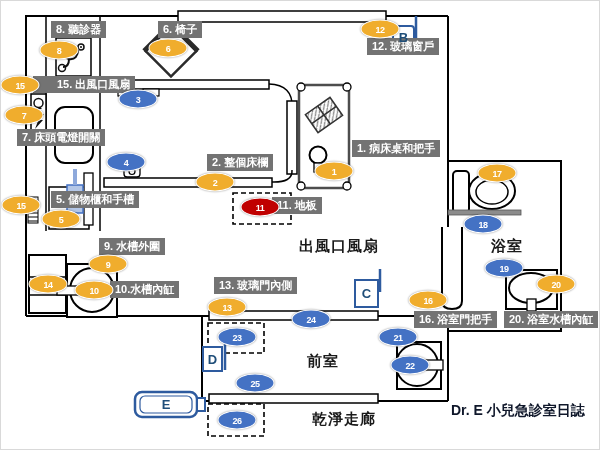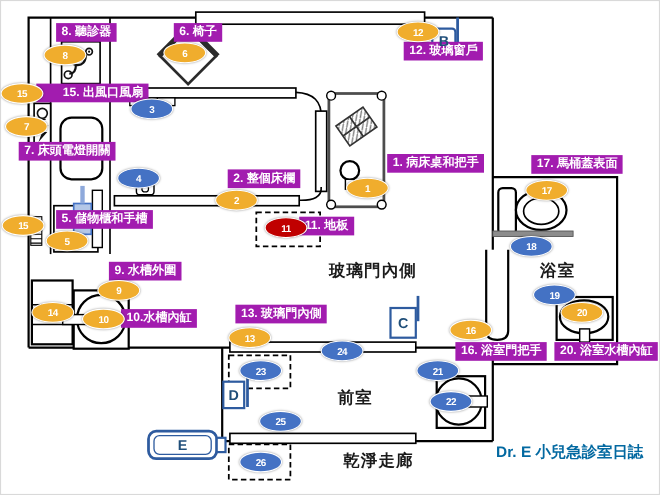--- a/index.html
+++ b/index.html
@@ -3,21 +3,21 @@
 <meta charset="utf-8">
 <style>
   html,body{margin:0;padding:0;background:#fff;}
   #floorplan{
     position:relative;width:600px;height:450px;background:#ffffff;
     font-family:"Liberation Sans","DejaVu Sans",sans-serif;
     border:1px solid #d9d9d9;box-sizing:border-box;overflow:hidden;
   }
   #structure{position:absolute;left:0;top:0;z-index:1;}
   .site-label{
-    position:absolute;z-index:3;background:#a21caf;color:#ffffff;
+    position:absolute;z-index:3;background:#737373;color:#ffffff;
     font-size:11px;font-weight:bold;line-height:13px;padding:2px 5px;
     white-space:nowrap;
   }
   .marker{
     position:absolute;z-index:4;width:39px;height:19px;border-radius:50%;
     color:#fff;font-size:9px;font-weight:bold;display:flex;align-items:center;
     justify-content:center;transform:translate(-50%,-50%);
     border:1.5px solid #ffffff;box-sizing:border-box;
     box-shadow:0 0 2px rgba(0,0,0,.45);letter-spacing:-.5px;
   }
@@ -26,21 +26,21 @@
   .m-red{background:#c00000;}
   .letter-marker{
     position:absolute;z-index:3;display:flex;align-items:center;justify-content:center;
     color:#1f4e79;font-size:13px;font-weight:bold;
   }
   .room-name{
     position:absolute;z-index:2;color:#1a1a1a;font-size:15px;font-weight:bold;
     white-space:nowrap;letter-spacing:1px;
   }
   .credit{
-    position:absolute;z-index:3;left:450px;top:401px;color:#0369a1;
+    position:absolute;z-index:3;left:450px;top:401px;color:#0f172a;
     font-size:14px;font-weight:bold;white-space:nowrap;
   }
 </style>
 </head>
 <body>
 
 <div id="floorplan">
 
   <svg id="structure" width="600" height="450" viewBox="0 0 600 450">
     <defs>
@@ -200,21 +200,20 @@
     <div class="site-label" style="left: 157px; top: 20px;">6. 椅子</div>
     <div class="site-label" style="left: 16px; top: 128px;">7. 床頭電燈開關</div>
     <div class="site-label" style="left: 50px; top: 20px;">8. 聽診器</div>
     <div class="site-label" style="left: 98px; top: 237px;">9. 水槽外圍</div>
     <div class="site-label" style="left: 109px; top: 280px;">10.水槽內缸</div>
     <div class="site-label" style="left: 271px; top: 196px;">11. 地板</div>
     <div class="site-label" style="left: 366px; top: 37px;">12. 玻璃窗戶</div>
     <div class="site-label" style="left: 213px; top: 276px;">13. 玻璃門內側</div>
     <div class="site-label" style="left: 32px; top: 75px; padding-left: 24px;">15. 出風口風扇</div>
     <div class="site-label" style="left: 413px; top: 310px;">16. 浴室門把手</div>
-    <div class="site-label" style="left: 482px; top: 140px;">17. 馬桶蓋表面</div>
     <div class="site-label" style="left: 503px; top: 310px;">20. 浴室水槽內缸</div>
     <div class="marker m-yellow" style="left: 333px; top: 170px;">1</div>
     <div class="marker m-yellow" style="left: 214px; top: 181px;">2</div>
     <div class="marker m-blue" style="left: 137px; top: 98px;">3</div>
     <div class="marker m-blue" style="left: 125px; top: 161px;">4</div>
     <div class="marker m-yellow" style="left: 60px; top: 218px;">5</div>
     <div class="marker m-yellow" style="left: 167px; top: 47px;">6</div>
     <div class="marker m-yellow" style="left: 23px; top: 114px;">7</div>
     <div class="marker m-yellow" style="left: 58px; top: 49px;">8</div>
     <div class="marker m-yellow" style="left: 107px; top: 263px;">9</div>
@@ -222,28 +221,28 @@
     <div class="marker m-red" style="left: 259px; top: 206px;">11</div>
     <div class="marker m-yellow" style="left: 379px; top: 28px;">12</div>
     <div class="marker m-yellow" style="left: 226px; top: 306px;">13</div>
     <div class="marker m-yellow" style="left: 47px; top: 283px;">14</div>
     <div class="marker m-yellow" style="left: 19px; top: 84px;">15</div>
     <div class="marker m-yellow" style="left: 20px; top: 204px;">15</div>
     <div class="marker m-yellow" style="left: 427px; top: 299px;">16</div>
     <div class="marker m-yellow" style="left: 496px; top: 172px;">17</div>
     <div class="marker m-blue" style="left: 482px; top: 223px;">18</div>
     <div class="marker m-blue" style="left: 503px; top: 267px;">19</div>
-    <div class="marker m-yellow" style="left: 528px; top: 283px;">20</div>
+    <div class="marker m-yellow" style="left: 555px; top: 283px;">20</div>
     <div class="marker m-blue" style="left: 397px; top: 336px;">21</div>
     <div class="marker m-blue" style="left: 409px; top: 364px;">22</div>
     <div class="marker m-blue" style="left: 236px; top: 336px;">23</div>
     <div class="marker m-blue" style="left: 310px; top: 318px;">24</div>
     <div class="marker m-blue" style="left: 254px; top: 382px;">25</div>
     <div class="marker m-blue" style="left: 236px; top: 419px;">26</div>
     <div class="letter-marker" style="left: 392px; top: 25px; width: 21px; height: 23px;">B</div>
     <div class="letter-marker" style="left: 354px; top: 279px; width: 23px; height: 27px;">C</div>
     <div class="letter-marker" style="left: 202px; top: 346px; width: 19px; height: 24px;">D</div>
     <div class="letter-marker" style="left: 134px; top: 391px; width: 62px; height: 25px;">E</div>
-    <div class="room-name" style="left: 298px; top: 236px;">玻璃門內側</div>
+    <div class="room-name" style="left: 298px; top: 236px;">出風口風扇</div>
     <div class="room-name" style="left: 490px; top: 236px;">浴室</div>
     <div class="room-name" style="left: 306px; top: 351px;">前室</div>
     <div class="room-name" style="left: 311px; top: 409px;">乾淨走廊</div>
   </div>
 
 </body></html>

